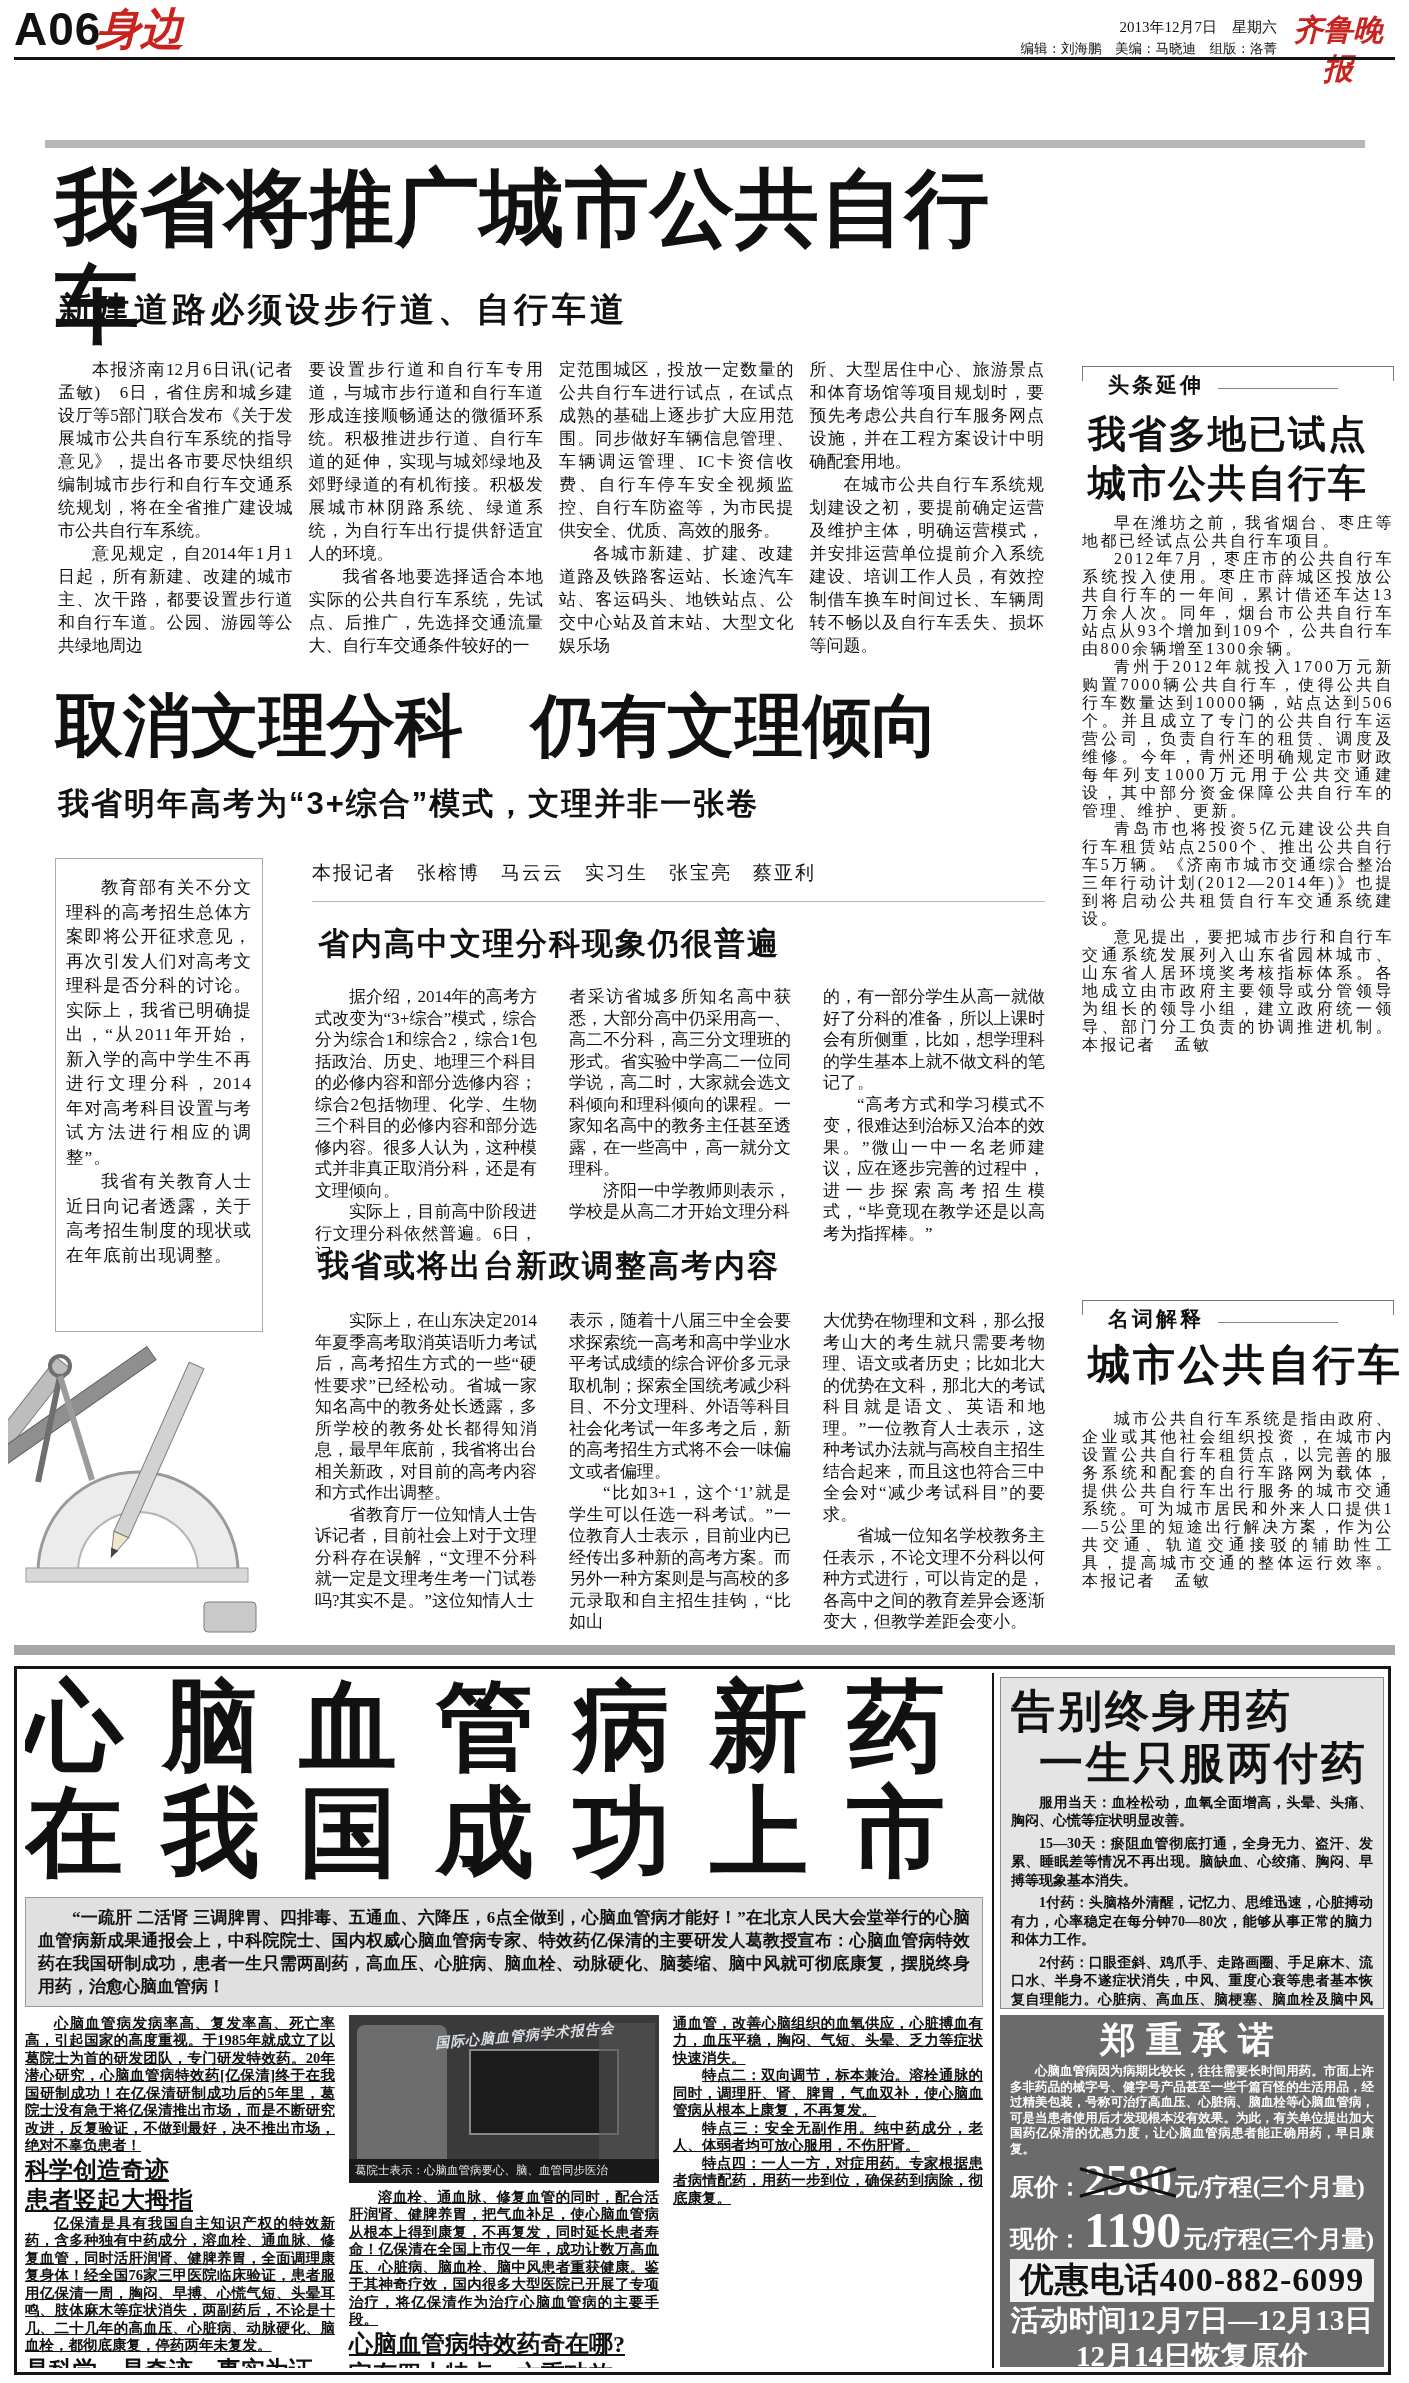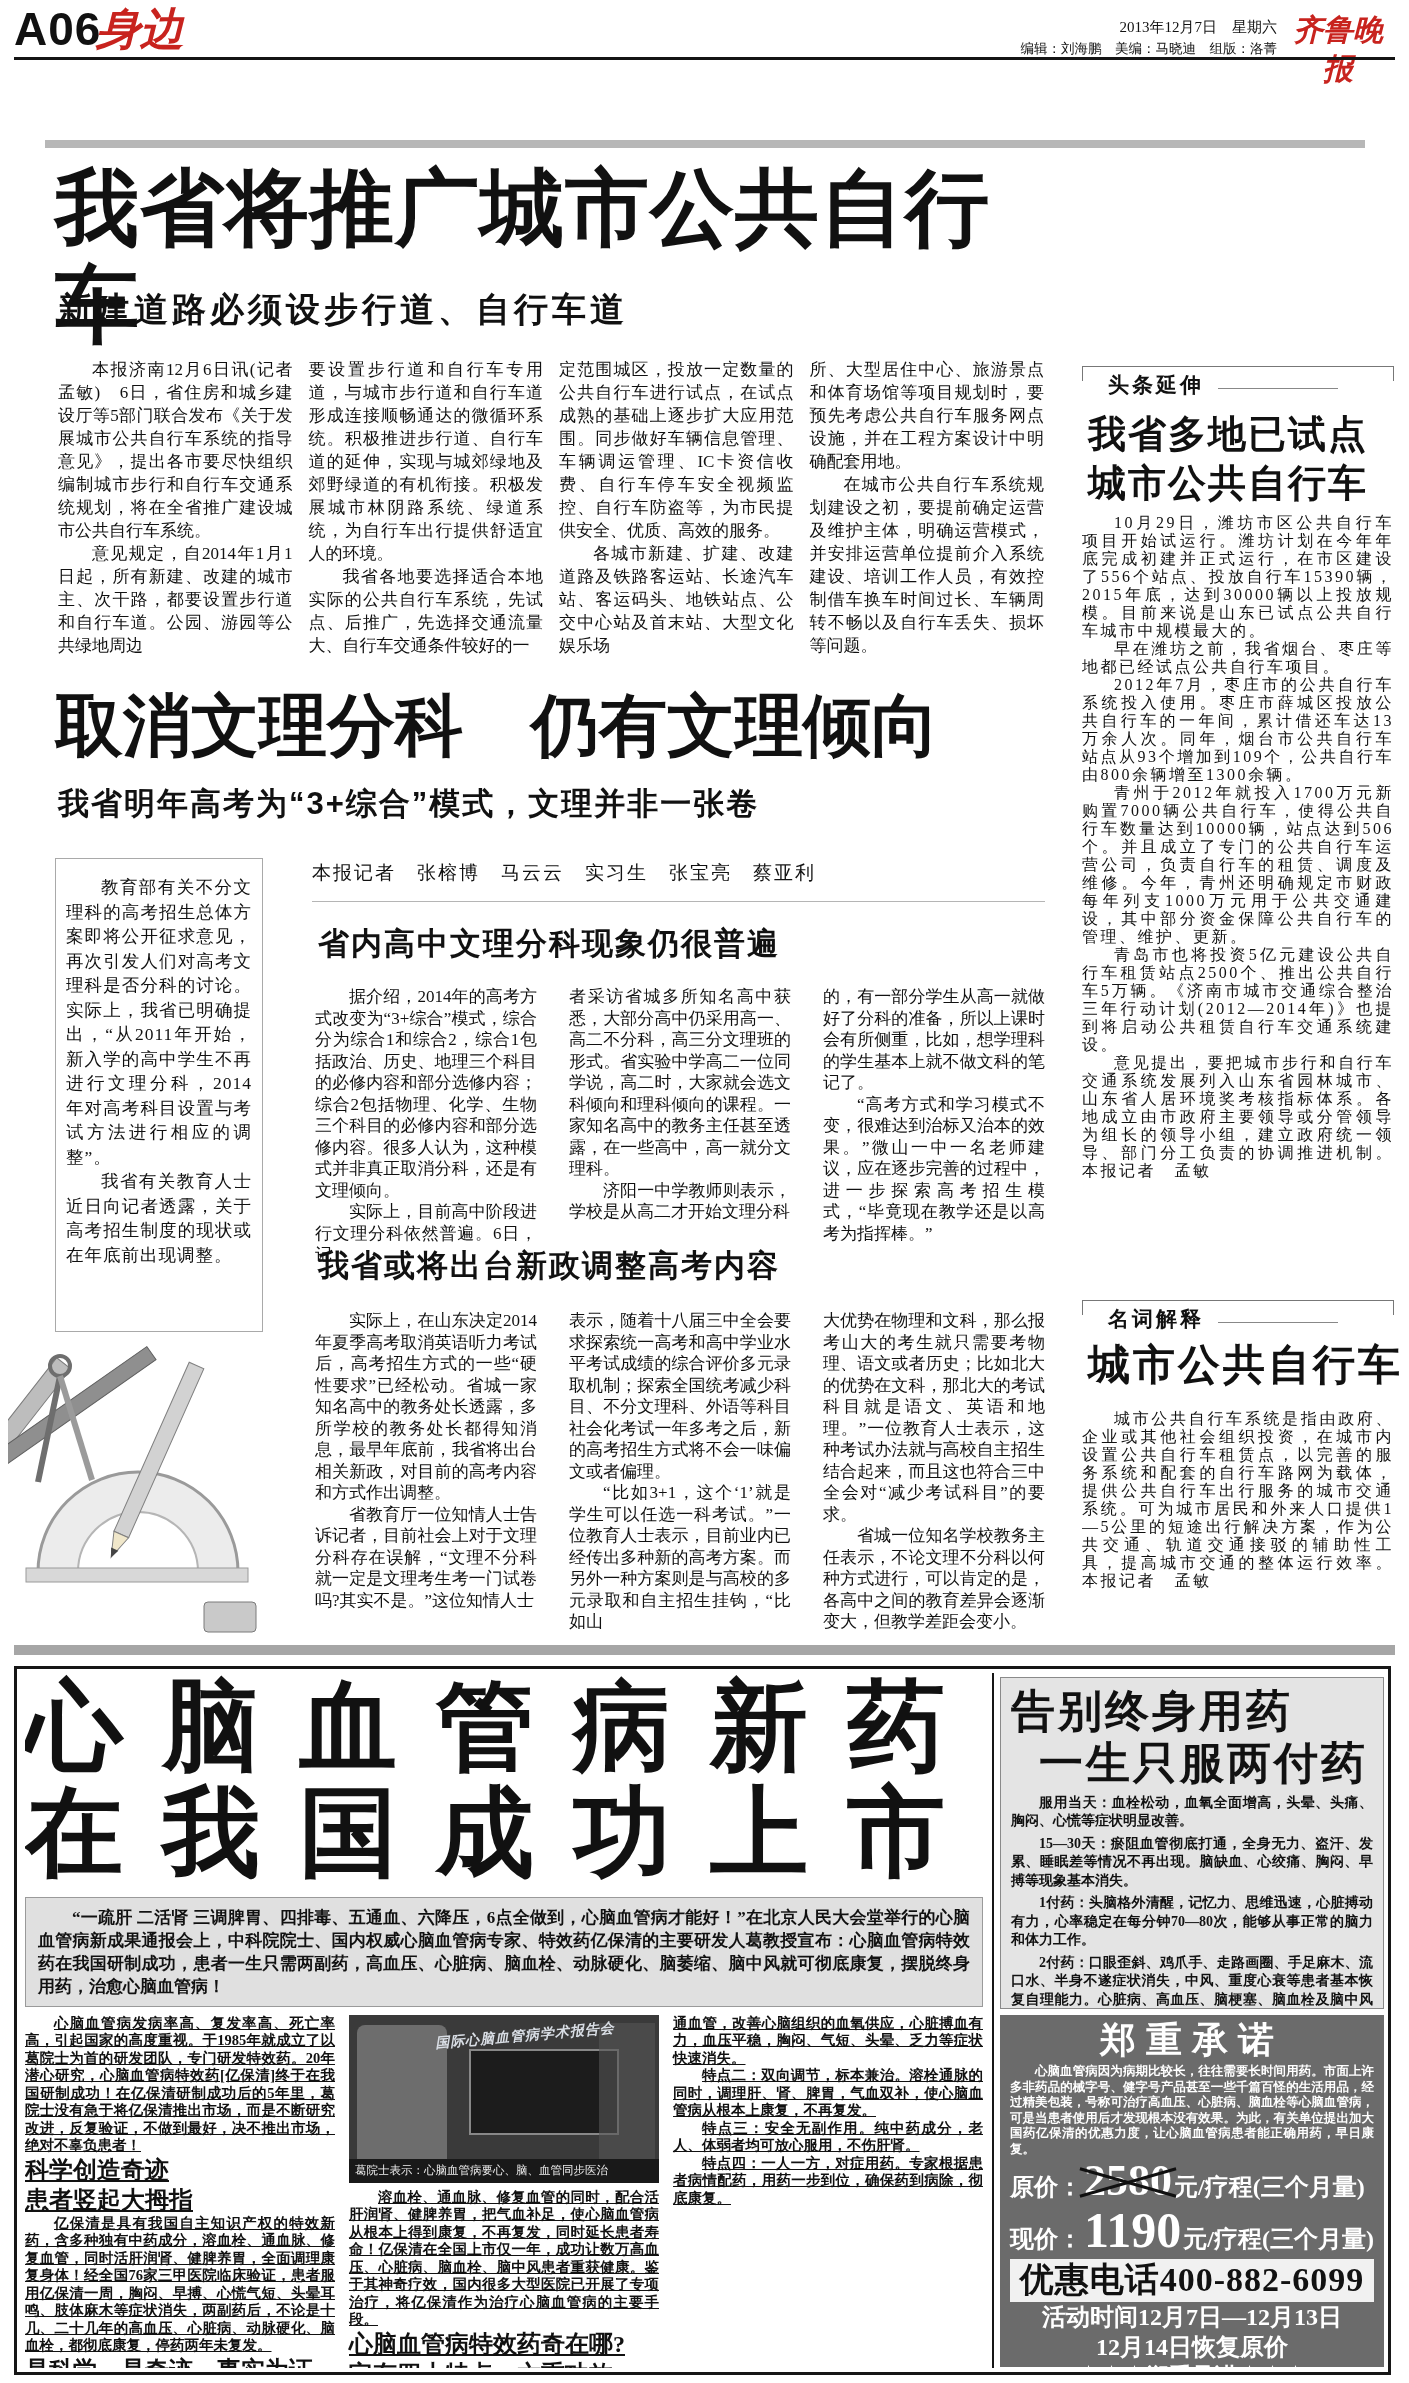--- a/index.html
+++ b/index.html
@@ -82,21 +82,21 @@
   .promise p.body { font-weight:700; font-size:12.5px; line-height:15.5px; text-indent:2em; text-align:justify; margin-top:2px; }
   .price-row { display:flex; align-items:baseline; margin-top:2px; font-weight:900; }
   .price-row .lab { font-size:24px; }
   .price-row .num { font-size:44px; line-height:1; margin:0 2px; }
   .price-row .suf { font-size:24px; }
   .strike { position:relative; display:inline-block; }
   .strike:before, .strike:after { content:""; position:absolute; left:-6px; right:-6px; top:50%; height:3px; background:#101010; }
   .strike:before { transform:rotate(16deg); } .strike:after { transform:rotate(-16deg); }
   .phone-band { margin-top:4px; background:#f1f1f1; color:#111; text-align:center; font:900 34px/1.25 "Liberation Serif",serif; letter-spacing:1px; }
   .center-line { text-align:center; font-weight:700; }
-  .period { font-size:24px; line-height:1.25;text-align:center; }
+  .period { font-size:29px; line-height:1.25;text-align:center; }
   .stars { font-size:23px; line-height:1.3; }
 </style>
 </head>
 <body>
 
 <div class="page">
 
   <div class="abs hdr-pageno">A06</div>
   <div class="abs hdr-section">身边</div>
   <div class="abs hdr-meta">
@@ -129,21 +129,20 @@
   </div>
 
   <div class="abs kicker k1">
     <span class="kl">头条延伸</span><i class="kline"></i>
   </div>
   <div class="abs sb1-head">
     <div>我省多地已试点</div>
     <div>城市公共自行车</div>
   </div>
   <div class="abs sb-body sb1-body jtext">
-    <p>10月29日，潍坊市区公共自行车项目开始试运行。潍坊计划在今年年底完成初建并正式运行，在市区建设了556个站点、投放自行车15390辆，2015年底，达到30000辆以上投放规模。目前来说是山东已试点公共自行车城市中规模最大的。</p>
     <p>早在潍坊之前，我省烟台、枣庄等地都已经试点公共自行车项目。</p>
     <p>2012年7月，枣庄市的公共自行车系统投入使用。枣庄市薛城区投放公共自行车的一年间，累计借还车达13万余人次。同年，烟台市公共自行车站点从93个增加到109个，公共自行车由800余辆增至1300余辆。</p>
     <p>青州于2012年就投入1700万元新购置7000辆公共自行车，使得公共自行车数量达到10000辆，站点达到506个。并且成立了专门的公共自行车运营公司，负责自行车的租赁、调度及维修。今年，青州还明确规定市财政每年列支1000万元用于公共交通建设，其中部分资金保障公共自行车的管理、维护、更新。</p>
     <p>青岛市也将投资5亿元建设公共自行车租赁站点2500个、推出公共自行车5万辆。《济南市城市交通综合整治三年行动计划(2012—2014年)》也提到将启动公共租赁自行车交通系统建设。</p>
     <p>意见提出，要把城市步行和自行车交通系统发展列入山东省园林城市、山东省人居环境奖考核指标体系。各地成立由市政府主要领导或分管领导为组长的领导小组，建立政府统一领导、部门分工负责的协调推进机制。　本报记者　孟敏</p>
   </div>
 
   <div class="abs a2-headline">取消文理分科　仍有文理倾向</div>
   <div class="abs a2-subhead">我省明年高考为“3+综合”模式，文理并非一张卷</div>
 

